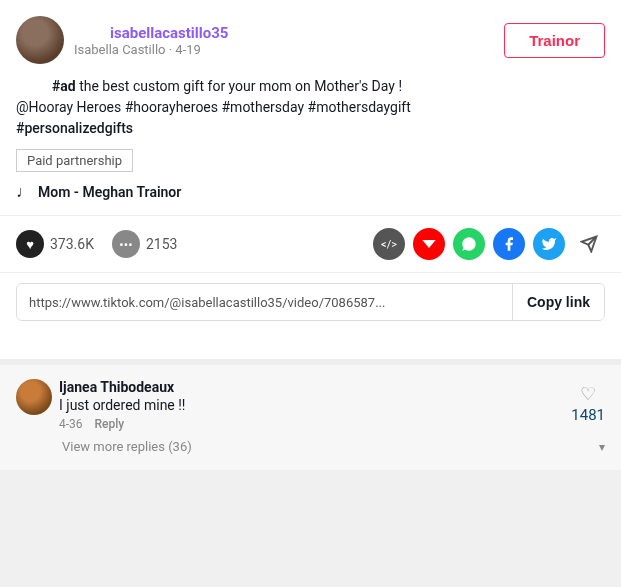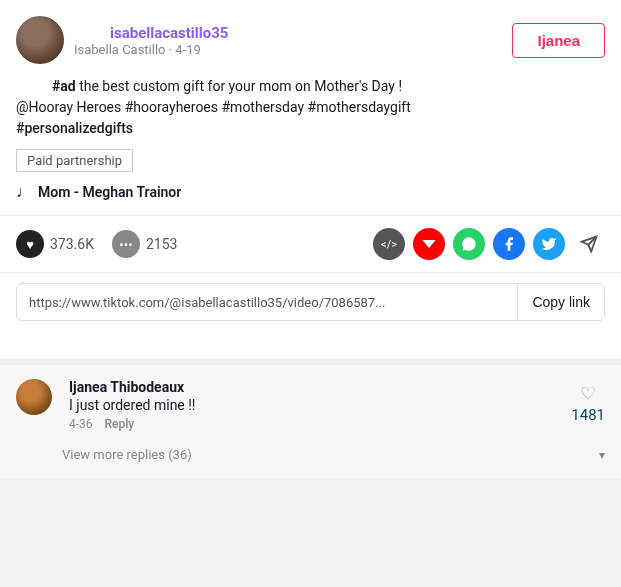--- a/index.html
+++ b/index.html
@@ -163,37 +163,36 @@
       padding: 10px 12px;
       font-size: 13px;
       color: #555;
       overflow: hidden;
       text-overflow: ellipsis;
       white-space: nowrap;
     }
     .copy-btn {
       padding: 10px 14px;
       font-size: 14px;
-      font-weight: 400;
+      font-weight: 700;
       color: #161823;
       background: #fff;
       border: none;
       border-left: 1px solid #ddd;
       cursor: pointer;
       white-space: nowrap;
     }
     .comment-section {
       background: #f7f7f7;
       padding: 14px 16px 0 16px;
       border-top: 6px solid #eee;
     }
     .comment-item {
       display: flex;
-      gap: 17px;
-      margin-bottom: 8px;
+      gap: 7px;
     }
     .comment-avatar {
       width: 36px;
       height: 36px;
       border-radius: 50%;
       background: #b8860b;
       flex-shrink: 0;
       overflow: hidden;
     }
     .comment-avatar-img {
@@ -265,21 +264,21 @@
   <div class="header">
     <div class="header-left">
       <div class="avatar">
         <div class="avatar-img"></div>
       </div>
       <div class="user-info">
         <div class="username">isabellacastillo35</div>
         <div class="handle">Isabella Castillo · 4-19</div>
       </div>
     </div>
-    <button class="follow-btn">Ijanea</button>
+    <button class="follow-btn">Trainor</button>
   </div>
 
   
   <div class="post-text">
     <span class="bold hashtag">#ad</span><span> the best custom gift for your mom on Mother's Day !</span><br>
     <span>@Hooray Heroes #hoorayheroes #mothersday #mothersdaygift</span><br>
     <span class="hashtag">#personalizedgifts</span>
   </div>
 
   

